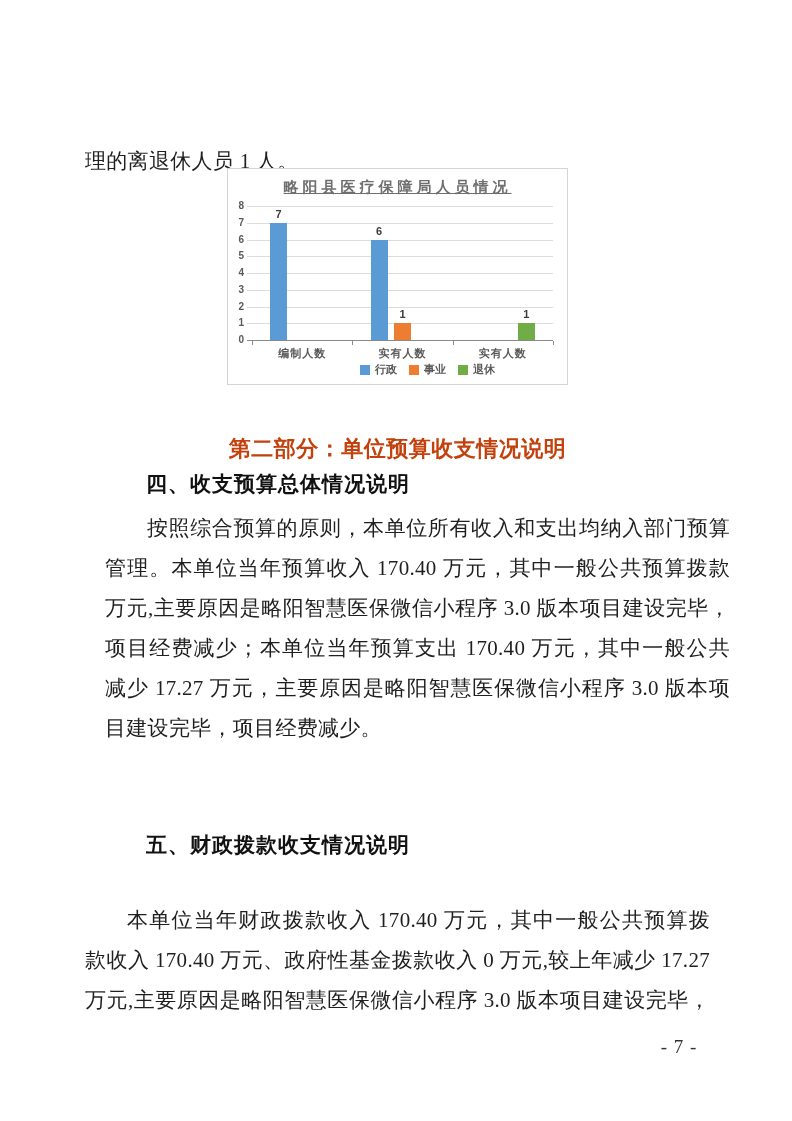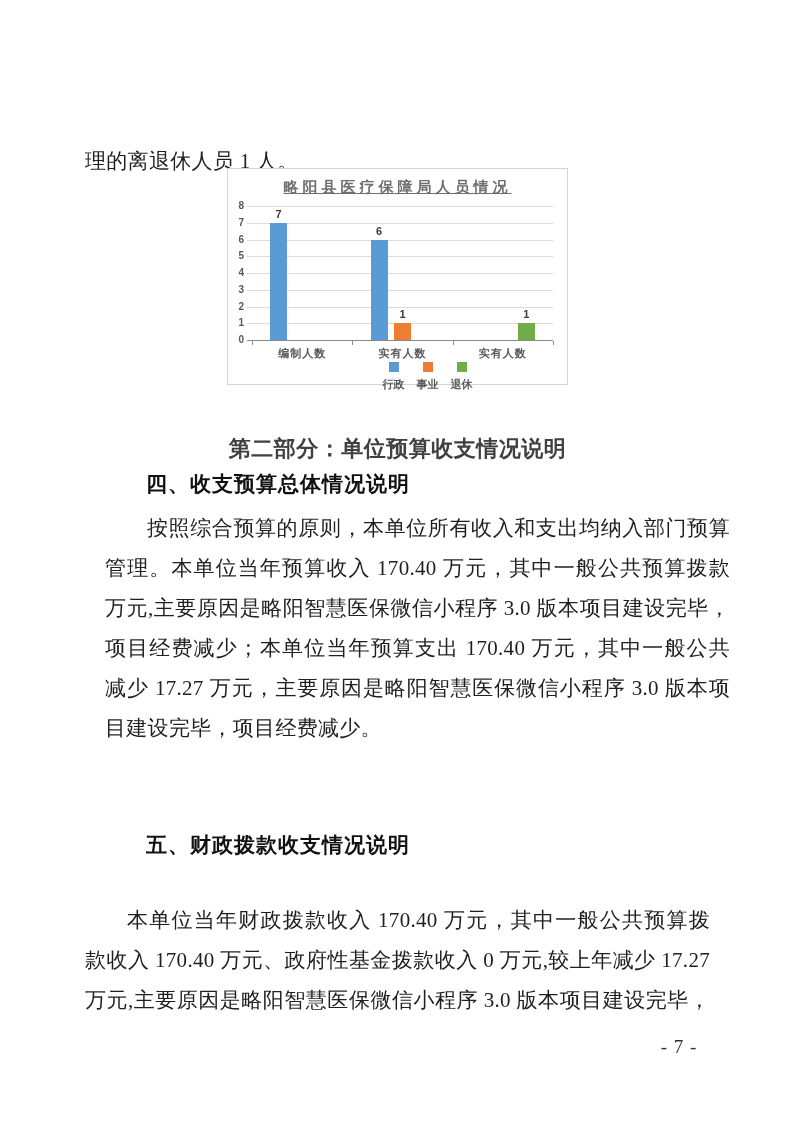--- a/index.html
+++ b/index.html
@@ -29,21 +29,21 @@
 
   #intro { top: 105px; margin-top: 36px; }
   #para1 { top: 508px; margin-left: 20px; }
   #para2 { top: 900px; }
 
   
   .h-center {
     position: absolute; left: 85px; top: 435px; width: 625px;
     margin: 0; text-align: center;
     font-family: "Liberation Serif", serif;
-    font-size: 22px; font-weight: 700; color: #404040;
+    font-size: 22px; font-weight: 700; color: #c2410c;
     line-height: 28px; letter-spacing: 0.5px;
   }
   .h-sub {
     position: absolute; left: 85px; width: 625px; padding-left: 61px;
     margin: 0;
     font-family: "Liberation Sans", sans-serif;
     font-size: 21px; font-weight: 700; color: #111;
     line-height: 28px; letter-spacing: 1px;
     box-sizing: border-box;
   }
@@ -86,21 +86,21 @@
     letter-spacing: 1px; line-height: 13px;
   }
   .legend {
     position: absolute; top: 193px; left: 0; width: 100%;
     display: flex; justify-content: center; gap: 12px;
     transform: translateX(30px);
   }
   .legend-item {
     display: flex; align-items: center; gap: 5px;
     font-family: "Liberation Sans", sans-serif;
-    font-size: 11px; font-weight: 700; color: #595959; flex-direction: column;
+    font-size: 11px; font-weight: 700; color: #595959;
   }
   .swatch { width: 10px; height: 10px; display: inline-block; }
 
   
   .pageno {
     position: absolute; left: 639px; top: 1036px; width: 80px;
     text-align: center; font-size: 19px; color: #333; line-height: 22px;
     letter-spacing: 1px;
   }
 </style>

